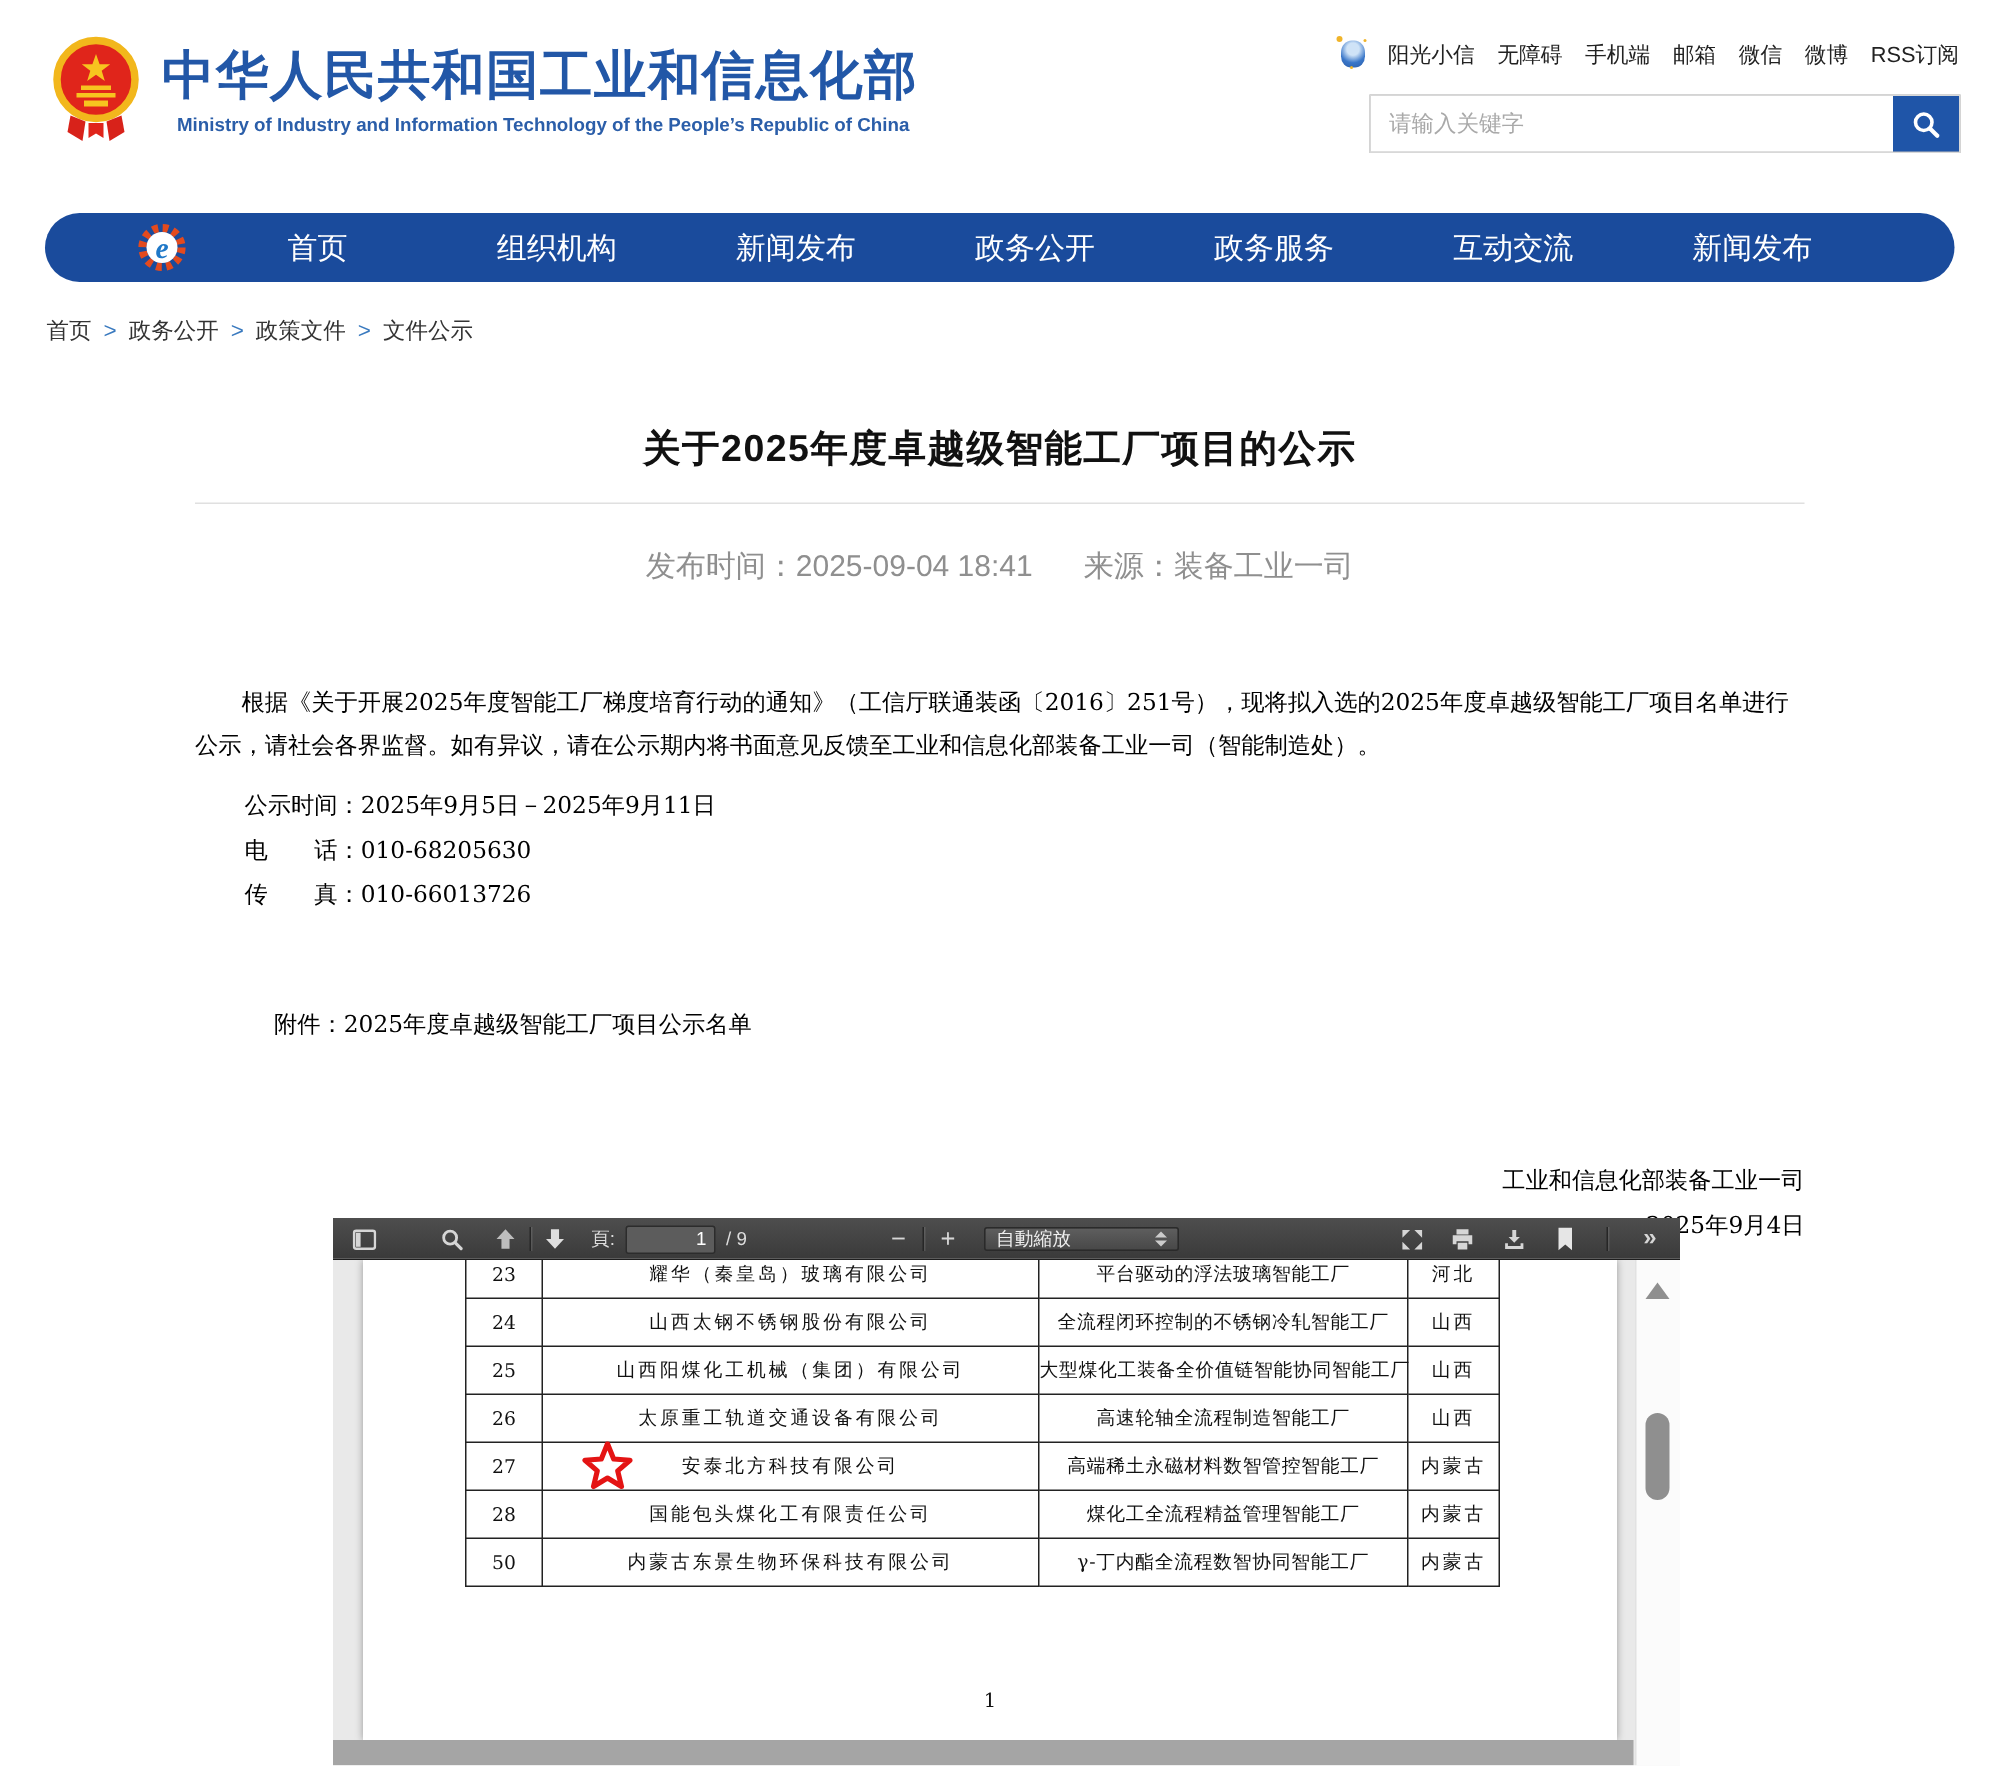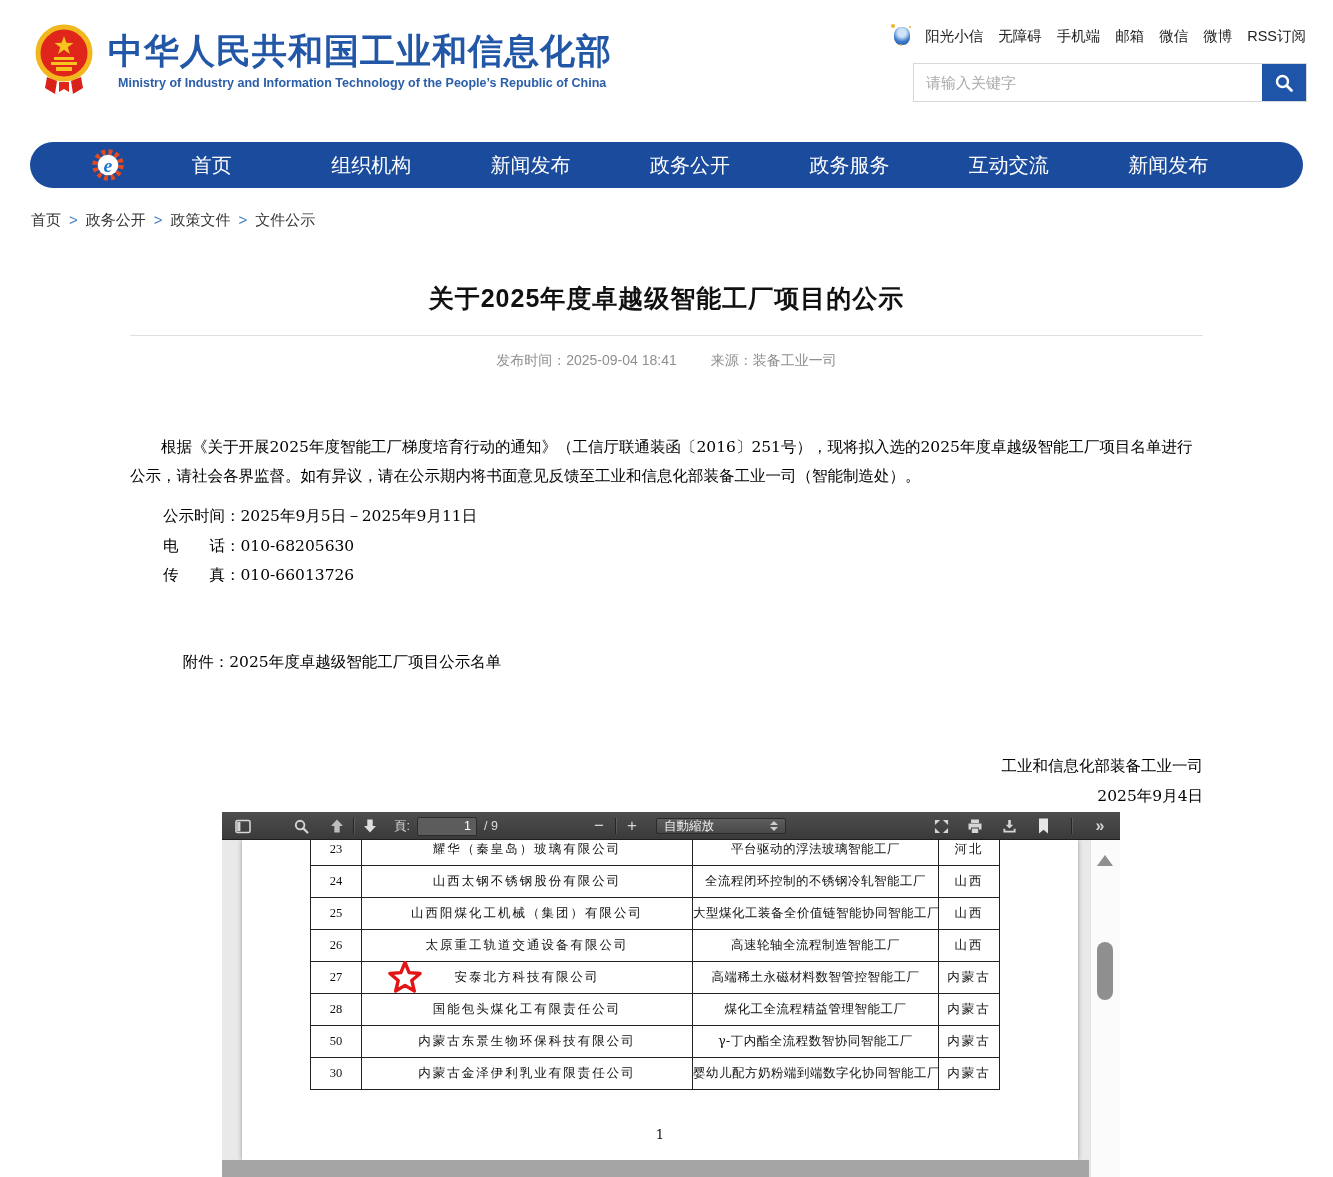--- a/index.html
+++ b/index.html
@@ -41,21 +41,21 @@
   
   .breadcrumb { margin:23px 0 0 31px; font-size:15px; color:#333; }
   .crumb { cursor:pointer; }
   .crumb-sep { color:#3a7abf; margin:0 8px; }
 
   
   .article { width:1073px; margin:0 auto; font-family:"DejaVu Serif","Liberation Serif",serif; color:#000; }
   .article h1 { margin:52px 0 0; text-align:center; font-size:25px; font-weight:bold; color:#111;
     letter-spacing:1px; font-family:"Liberation Sans", sans-serif; }
   .divider { margin-top:20px; border-top:1px solid #e0e0e0; }
-  .meta { margin-top:16px; text-align:center; color:#8f8f8f; font-size:14px;
+  .meta { margin-top:28px; text-align:center; color:#8f8f8f; font-size:20px;
     font-family:"Liberation Sans", sans-serif; }
   .meta-gap { display:inline-block; width:34px; }
   .para { margin:63px 0 0; text-indent:2em; font-size:15.5px; line-height:29px; }
   .info-block { margin-top:11px; }
   .info-line { margin-left:33px; font-size:15.5px; line-height:29.5px; white-space:pre; }
   .attachment { margin-top:28px; }
   .attachment .att-link { cursor:pointer; }
   .signature { margin-top:44px; text-align:right; font-size:15.5px; line-height:30px; }
 
   
@@ -93,21 +93,21 @@
   .pdf-scrollbar { position:absolute; right:0; top:0; width:30px; height:337px; background:#fbfbfb;
     border-left:1px solid #e2e2e2; box-sizing:border-box; cursor:pointer; }
   .sb-up { position:absolute; top:15px; left:6px; width:0; height:0;
     border-left:8px solid transparent; border-right:8px solid transparent; border-bottom:11px solid #8f8f8f; }
   .sb-thumb { position:absolute; top:102px; left:6px; width:16px; height:58px; background:#8f8f8f; border-radius:8px; }
 
   .pdf-table { position:absolute; left:68px; top:-7px; width:685px; border-collapse:collapse;
     table-layout:fixed; font-family:"DejaVu Serif","Liberation Serif",serif; }
   .pdf-table td { border:1px solid #222; height:31px; text-align:center; padding:0;
     font-size:12.5px; color:#111; white-space:nowrap; overflow:visible; }
-  .cell-no { width:50px; letter-spacing:0; font-size:13px;font-family:Liberation Serif, serif; }
+  .cell-no { width:50px; letter-spacing:0; font-size:13px; }
   .cell-company { width:330px; letter-spacing:2px; position:relative; }
   .cell-project { width:245px; letter-spacing:0.5px; font-size:12px; }
   .cell-province { width:60px; letter-spacing:2px; }
   .star-svg { position:absolute; left:26px; top:50%; transform:translateY(-50%); width:34px; height:34px; }
   .pdf-footer-num { position:absolute; top:287px; left:0; width:100%; text-align:center;
     font-size:13px; font-family:"DejaVu Serif","Liberation Serif",serif; color:#111; }
 </style>
 </head>
 <body>
 
@@ -309,26 +309,20 @@
               <td class="cell-company">国能包头煤化工有限责任公司</td>
               <td class="cell-project">煤化工全流程精益管理智能工厂</td>
               <td class="cell-province">内蒙古</td>
             </tr>
             <tr>
               <td class="cell-no">50</td>
               <td class="cell-company">内蒙古东景生物环保科技有限公司</td>
               <td class="cell-project">γ-丁内酯全流程数智协同智能工厂</td>
               <td class="cell-province">内蒙古</td>
             </tr>
-            <tr>
-              <td class="cell-no">30</td>
-              <td class="cell-company">内蒙古金泽伊利乳业有限责任公司</td>
-              <td class="cell-project">婴幼儿配方奶粉端到端数字化协同智能工厂</td>
-              <td class="cell-province">内蒙古</td>
-            </tr>
           </tbody>
       </table>
       <div class="pdf-footer-num">1</div>
     </div>
     <div class="pdf-bottom-band"></div>
     <div class="pdf-scrollbar">
       <span class="sb-up"></span>
       <span class="sb-thumb"></span>
     </div>
   </div>

